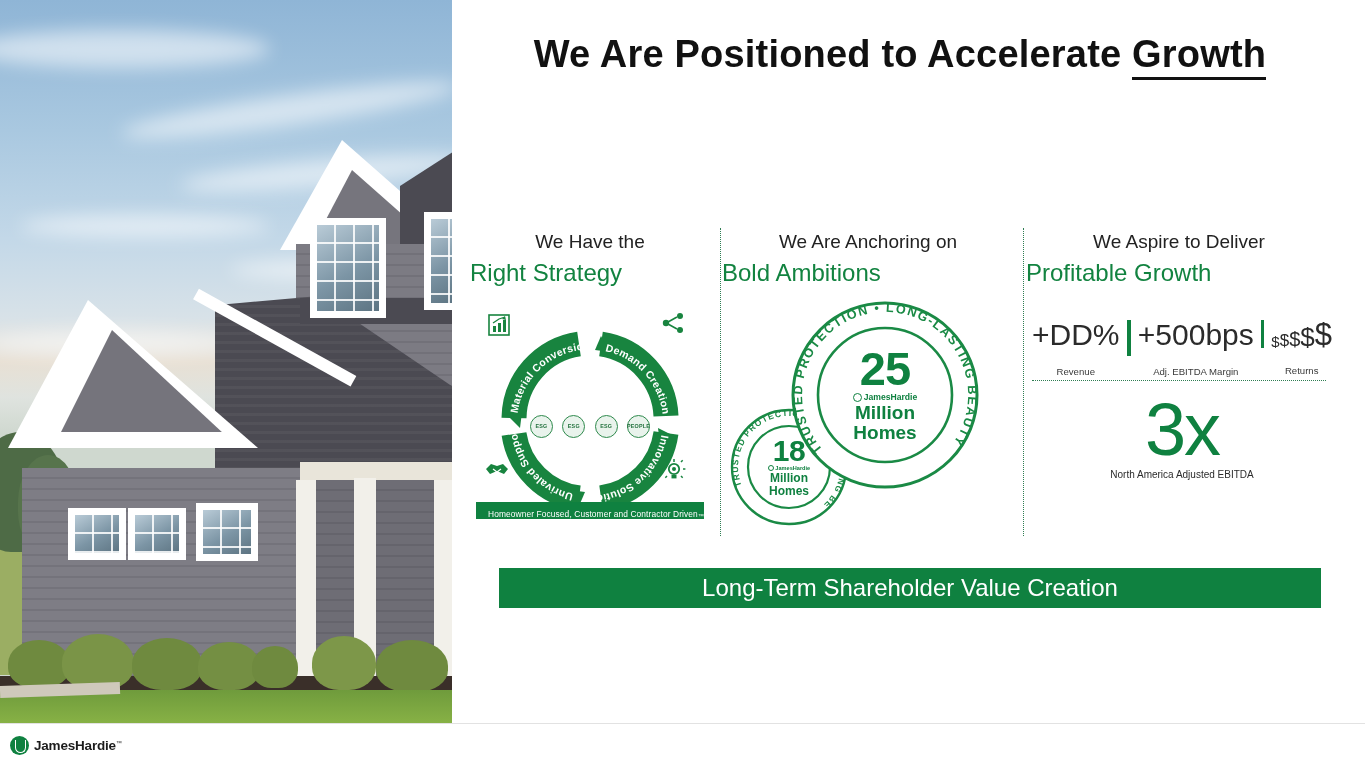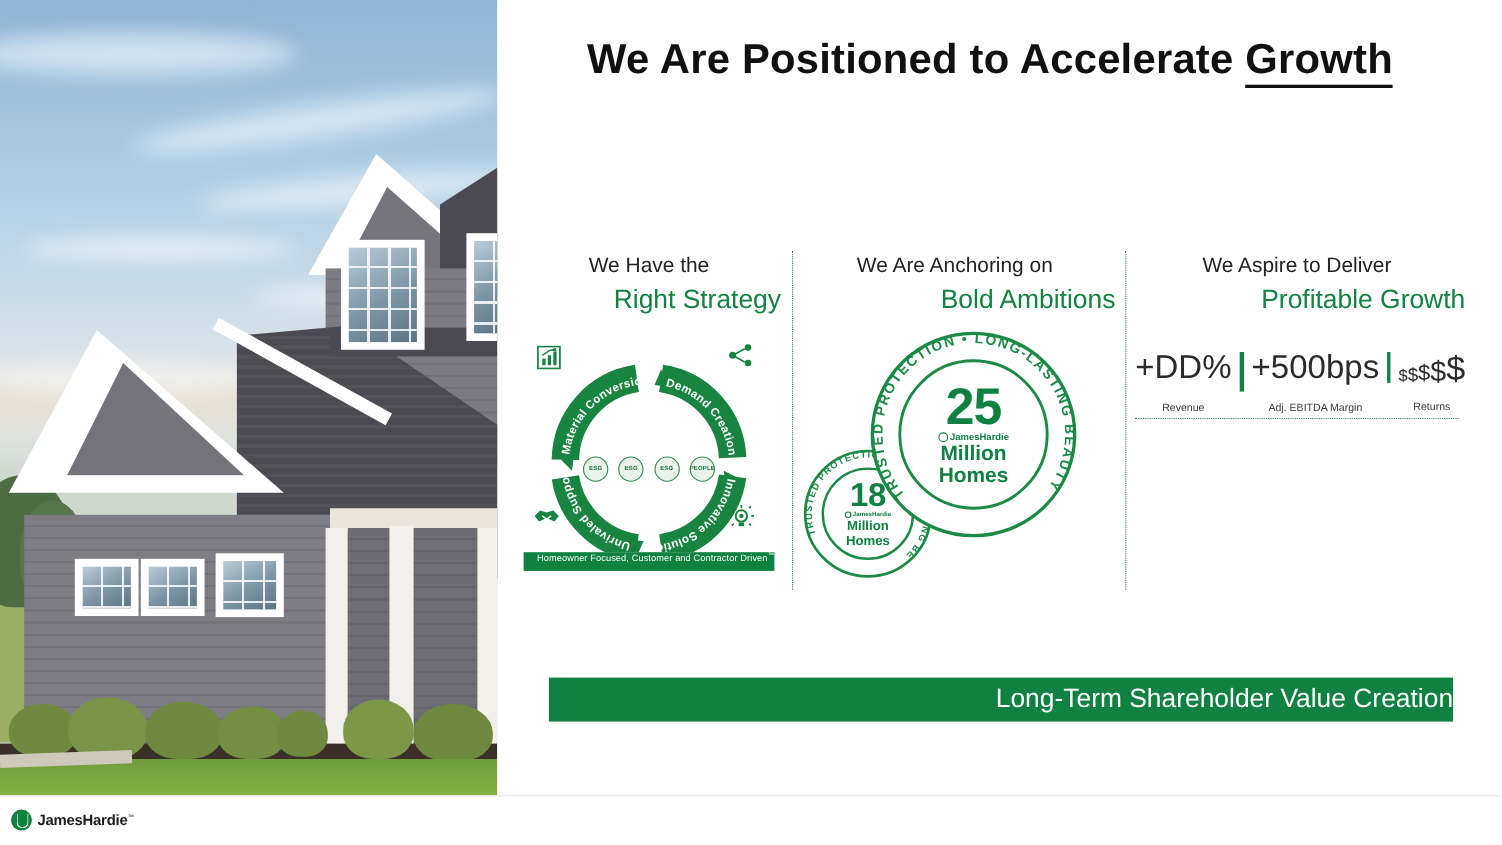--- a/index.html
+++ b/index.html
@@ -137,21 +137,21 @@
   .col-a { left: 0px;   width: 240px; }
   .col-b { left: 252px; width: 292px; }
   .col-c { left: 556px; width: 306px; }
   .divider {
     position:absolute; top: 0px; width: 0; height: 308px;
     border-left: 1px dotted #2f7d52;
   }
   .div1 { left: 250px; }
   .div2 { left: 553px; }
   .col-head1 { text-align:center; font-size: 19px; color:#222; line-height: 1.45; }
-  .col-head2 { text-align:right; font-size: 24px; color:#128340; line-height: 1.35; margin-top: 1px; }
+  .col-head2 { text-align:left; font-size: 24px; color:#128340; line-height: 1.35; margin-top: 1px; }
 
   
   .wheel { position:absolute; left: 4px; top: 78px; width: 232px; height: 230px; }
   .wheel-svg { position:absolute; left:0; top:0; }
   .wheel-center {
     position:absolute; left: 58px; top: 50px; width: 116px; height: 80px;
     text-align:center; font-size: 14.5px; color:#2b2b2b; line-height:1.28;
   }
   .badges { position:absolute; left: 56px; top: 108px; width: 120px; height: 24px;
             display:flex; justify-content:space-between; align-items:center; }
@@ -159,21 +159,21 @@
            background:#e9f3ec; display:flex; align-items:center; justify-content:center;
            font-size: 5.4px; color:#22713d; font-weight:bold; letter-spacing:.2px; }
   .wheel-icon { position:absolute; color:#18843f; }
   .ic-tl { left: 14px; top: 8px; }
   .ic-tr { left: 188px; top: 6px; }
   .ic-bl { left: 10px; top: 152px; }
   .ic-br { left: 188px; top: 152px; }
   .wheel-bar {
     position:absolute; left: 2px; top: 196px; width: 228px; height: 17px;
     background:#0f8140; color:#fff; font-size: 8.4px; display:flex;
-    align-items:flex-start; justify-content:center; letter-spacing:.1px; white-space:nowrap;padding-left:12px;
+    align-items:flex-end; justify-content:center; letter-spacing:.1px; white-space:nowrap;padding-left:12px;
   }
   .wheel-bar sup { font-size: 6px; }
 
   
   .seals { position:absolute; left: 0; top: 72px; width: 292px; height: 236px; }
   .seal-big { position:absolute; left: 68px; top: 0px; width: 190px; height: 190px; }
   .seal-sm  { position:absolute; left: 8px;  top: 108px; width: 118px; height: 118px; }
   .seal-txt { position:absolute; inset:0; display:flex; flex-direction:column;
               align-items:center; justify-content:center; color:#0f8140; }
   .sb-num { font-size: 47px; font-weight: bold; line-height: .92; letter-spacing:-1px; }
@@ -199,21 +199,21 @@
   .d4 { font-size: 26px; } .d5 { font-size: 31px; }
   .met-underline { margin-top: 3px; border-top: 1.5px dotted #2f7d52; width: 294px; }
   .big3 { text-align:center; margin-top: 16px; }
   .big3-val { font-size: 74px; color:#0f8140; line-height: .9; letter-spacing:-2px; }
   .big3-lab { font-size: 10px; color:#2b2b2b; margin-top: 5px; }
 
   
   .banner {
     position:absolute; left: 499px; top: 568px; width: 822px; height: 40px;
     background:#0f8140; color:#fff; font-size: 24px;
-    display:flex; align-items:center; justify-content:flex-end;margin-top:48px;
+    display:flex; align-items:center; justify-content:center;
   }
 
   
   .footer { position:absolute; left:0; top: 723px; width: 1365px; height: 45px; background:#fff; }
   .footer-rule { position:absolute; left:0; top:0; width:1365px; height:1px; background:#e2e2e2; }
   .f-logo { position:absolute; left: 10px; top: 13px; display:flex; align-items:center; gap:5px; }
   .f-logo-mark { width: 19px; height: 19px; border-radius:50%; background:#0f8140; position:relative; }
   .f-logo-mark::after { content:""; position:absolute; left:5px; top:3.5px; width:9px; height:12px;
       border:1.6px solid #fff; border-top:none; border-radius:0 0 6px 6px; }
   .f-logo-text { font-size: 13.5px; font-weight:bold; color:#1c1c1c; letter-spacing:-.2px; }
@@ -455,20 +455,24 @@
               <span class="d2">$</span>
               <span class="d3">$</span>
               <span class="d4">$</span>
               <span class="d5">$</span>
             </div>
             <div class="met-lab">Returns</div>
           </div>
         </div>
         <div class="met-underline"></div>
 
+        <div class="big3">
+          <div class="big3-val">3x</div>
+          <div class="big3-lab">North America Adjusted EBITDA</div>
+        </div>
       </div>
     </div>
   </div>
 
   <div class="banner">
     <span>Long-Term Shareholder Value Creation</span>
   </div>
 
   <div class="footer">
     <div class="footer-rule"></div>

